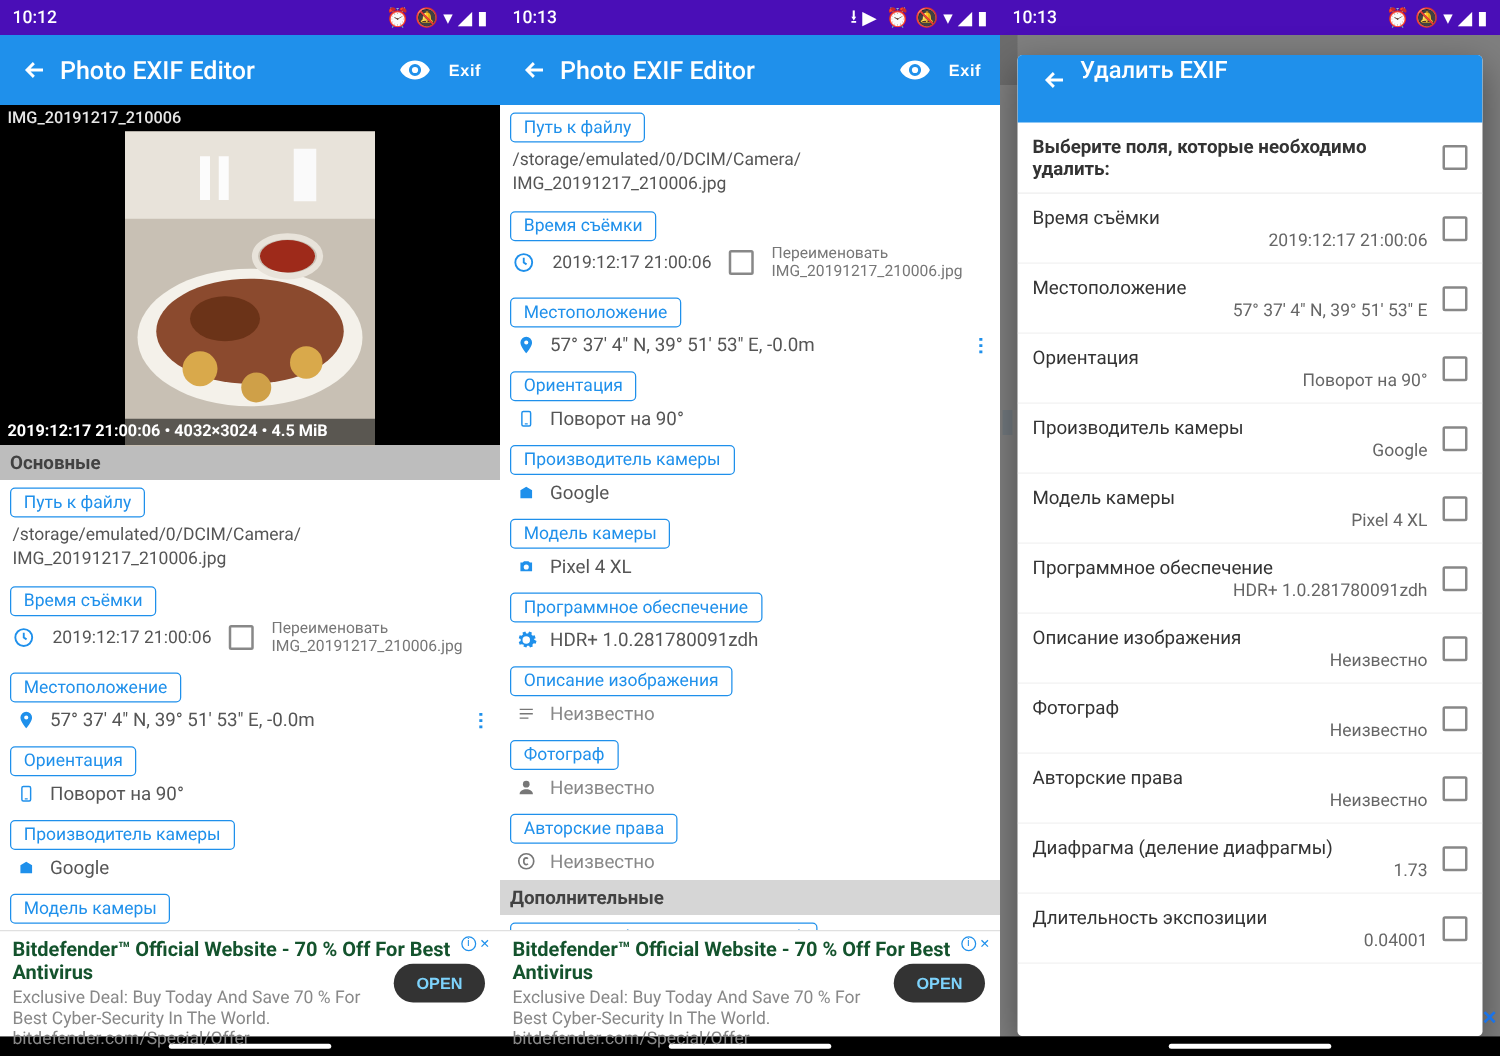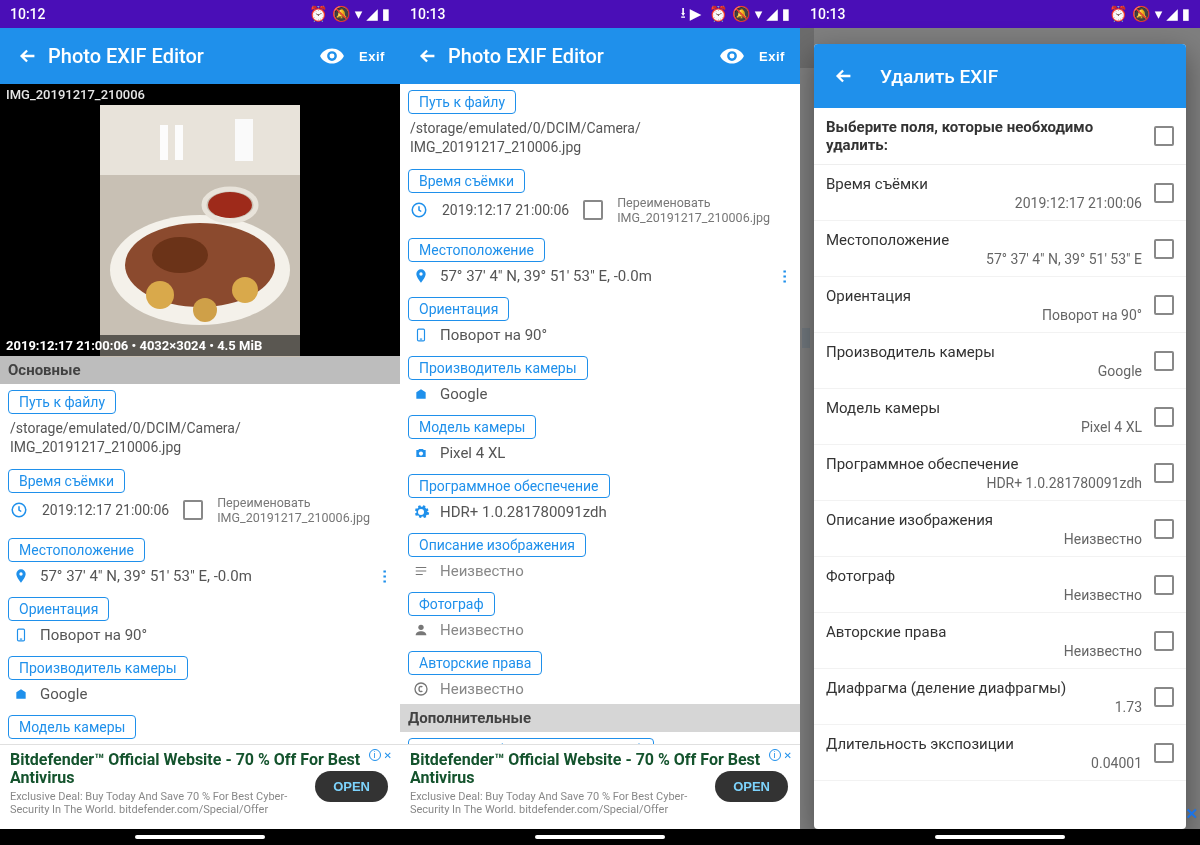--- a/index.html
+++ b/index.html
@@ -29,31 +29,31 @@
   .row { display: flex; align-items: center; padding: 3px 8px 6px 12px; gap: 10px; font-size: 15px; color: #555; }
   .row .ri { color: #1f90eb; width: 18px; display: inline-flex; align-items: center; justify-content: center; flex: none; }
   .row .rv { flex: 1; }
   .file-path { padding: 3px 10px 6px 10px; font-size: 14px; color: #555; line-height: 1.35; }
   .rename-block { display: flex; align-items: center; padding: 0 10px 6px 10px; gap: 14px; font-size: 14px; color: #555; }
   .cb { width: 20px; height: 20px; border: 2px solid #888; border-radius: 2px; flex: none; }
   .rename-text { font-size: 12.5px; color: #777; line-height: 1.25; }
   .more-dots { color: #1f90eb; font-weight: 700; letter-spacing: -1px; transform: rotate(90deg); display: inline-block; }
   .ad { background: #fff; border-top: 1px solid #e0e0e0; padding: 6px 10px 6px 10px; position: relative; flex: none; height: 85px; }
   .ad-title { font-size: 16px; font-weight: 700; color: #14532d; line-height: 1.15; }
-  .ad-sub { font-size: 11px; color: #888; margin-top: 2px; line-height: 1.2; padding-right: 80px; }
+  .ad-sub { font-size: 14px; color: #888; margin-top: 2px; line-height: 1.2; padding-right: 80px; }
   .ad-btn { position: absolute; right: 12px; top: 26px; background: #333; color: #7dd3fc; border: none; border-radius: 18px; padding: 8px 18px; font-size: 13px; font-weight: 700; }
   .ad-info { position: absolute; right: 8px; top: 4px; font-size: 10px; color: #1f90eb; display: flex; gap: 3px; align-items: center; }
   .nav-bar { height: 16px; background: #000; display: flex; align-items: center; justify-content: center; flex: none; }
   .nav-pill { width: 130px; height: 4px; background: #fff; border-radius: 4px; }
 
   
   .p3-top { background: #4a0eb7; height: 28px; color: #fff; display: flex; align-items: center; justify-content: space-between; padding: 0 10px; font-size: 14px; font-weight: 500; }
   .p3-backdrop { background: rgba(0,0,0,0.5); position: absolute; inset: 28px 0 16px 0; }
   .dlg { position: absolute; top: 44px; left: 14px; right: 14px; bottom: 16px; background: #fff; border-radius: 4px; overflow: hidden; display: flex; flex-direction: column; box-shadow: 0 10px 30px rgba(0,0,0,0.4); }
-  .dlg-bar { background: #1f90eb; color: #fff; height: 64px; display: flex; align-items: center; padding: 0 10px; gap: 16px; }
+  .dlg-bar { background: #1f90eb; color: #fff; height: 54px; display: flex; align-items: flex-start; padding: 0 10px; }
   .dlg-title { font-size: 19px; font-weight: 500; }
   .dlg-body { flex: 1; overflow: hidden; }
   .sel-hdr { display: flex; align-items: center; padding: 10px 12px; gap: 12px; font-size: 15px; font-weight: 700; color: #333; border-bottom: 1px solid #eee; }
   .sel-hdr-text { flex: 1; line-height: 1.2; }
   .sel-row { display: flex; align-items: center; padding: 8px 12px; gap: 12px; border-bottom: 1px solid #f2f2f2; min-height: 56px; }
   .sel-col { flex: 1; display: flex; flex-direction: column; gap: 2px; }
   .sel-label { font-size: 15px; color: #333; }
   .sel-value { font-size: 14px; color: #666; text-align: right; }
   .partial-edge { position: absolute; left: 0; width: 14px; bottom: 16px; top: 28px; background: linear-gradient(to bottom, #d8d8d8 0, #d8d8d8 40px, #fff 40px, #fff 100%); }
   .partial-edge::before { content:''; position:absolute; left:2px; top: 300px; width:8px; height:20px; background:#1f90eb20; }

